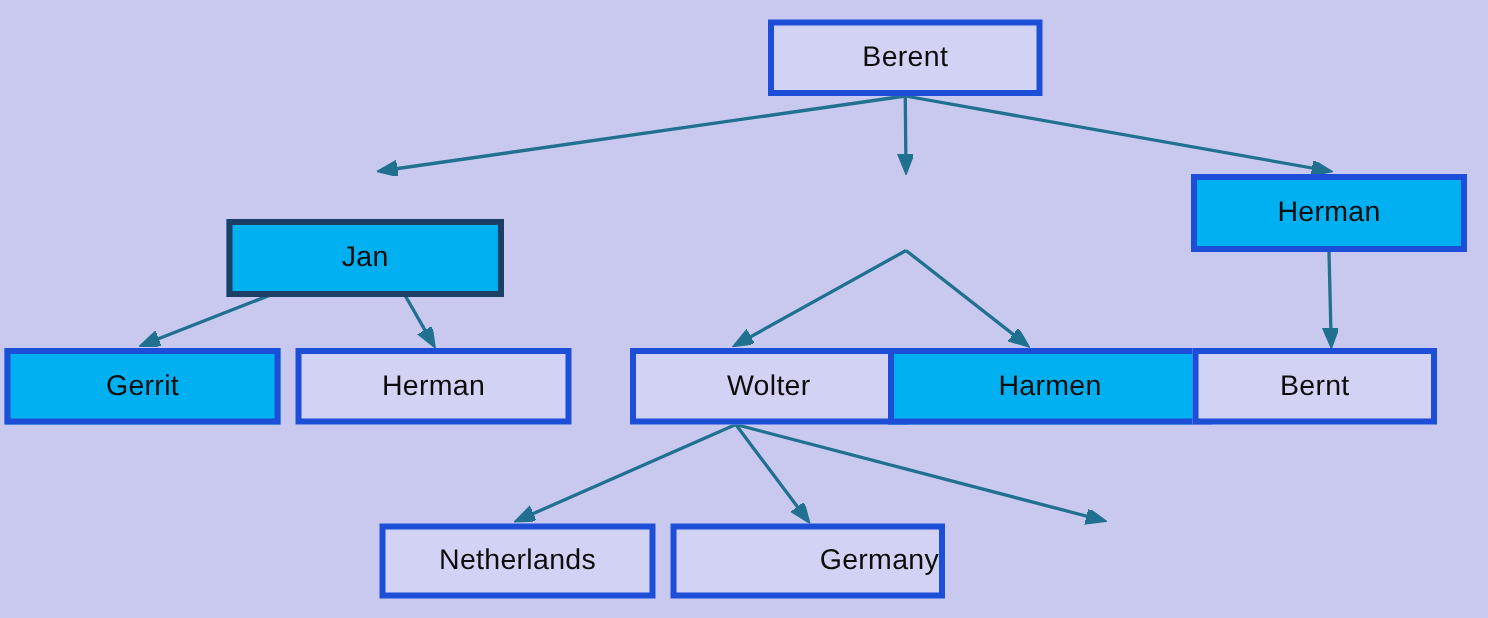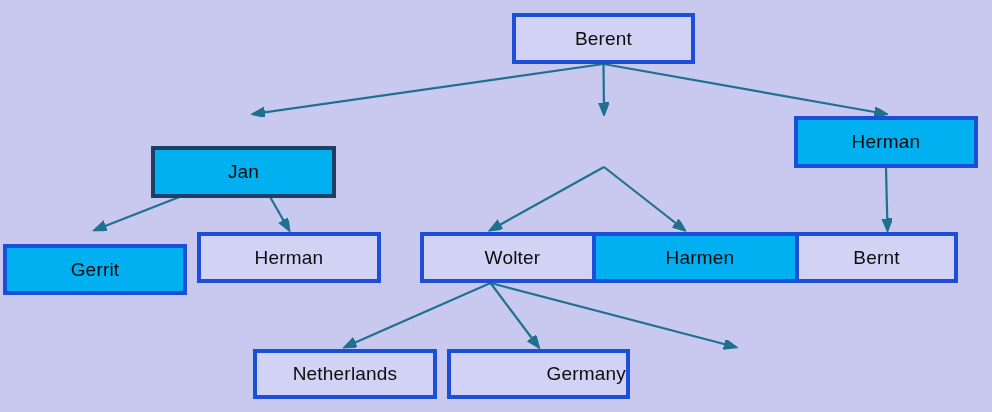--- a/index.html
+++ b/index.html
@@ -60,21 +60,21 @@
     </svg>
 <div class="node" style="left: 512px; top: 13px; width: 183px; height: 51px;">
       <span>Berent</span>
     </div>
     <div class="node hl" style="left: 151px; top: 116px; width: 185px; height: 52px; border-color: rgb(29, 63, 102); background: rgb(0, 176, 240); margin-top: 30px;">
       <span>Jan</span>
     </div>
     <div class="node hl" style="left: 794px; top: 116px; width: 184px; height: 52px; background: rgb(0, 176, 240);">
       <span>Herman</span>
     </div>
-    <div class="node hl" style="left: 3px; top: 232px; width: 184px; height: 51px; background: rgb(0, 176, 240); margin-top: 12px;">
+    <div class="node hl" style="left: 3px; top: 232px; width: 184px; height: 51px; background: rgb(0, 176, 240);">
       <span>Gerrit</span>
     </div>
     <div class="node" style="left: 197px; top: 232px; width: 184px; height: 51px;">
       <span>Herman</span>
     </div>
     <div class="node" style="left: 398px; top: 232px; width: 185px; height: 51px; margin-left: 22px;">
       <span>Wolter</span>
     </div>
     <div class="node hl" style="left: 592px; top: 232px; width: 216px; height: 51px; background: rgb(0, 176, 240);">
       <span>Harmen</span>

